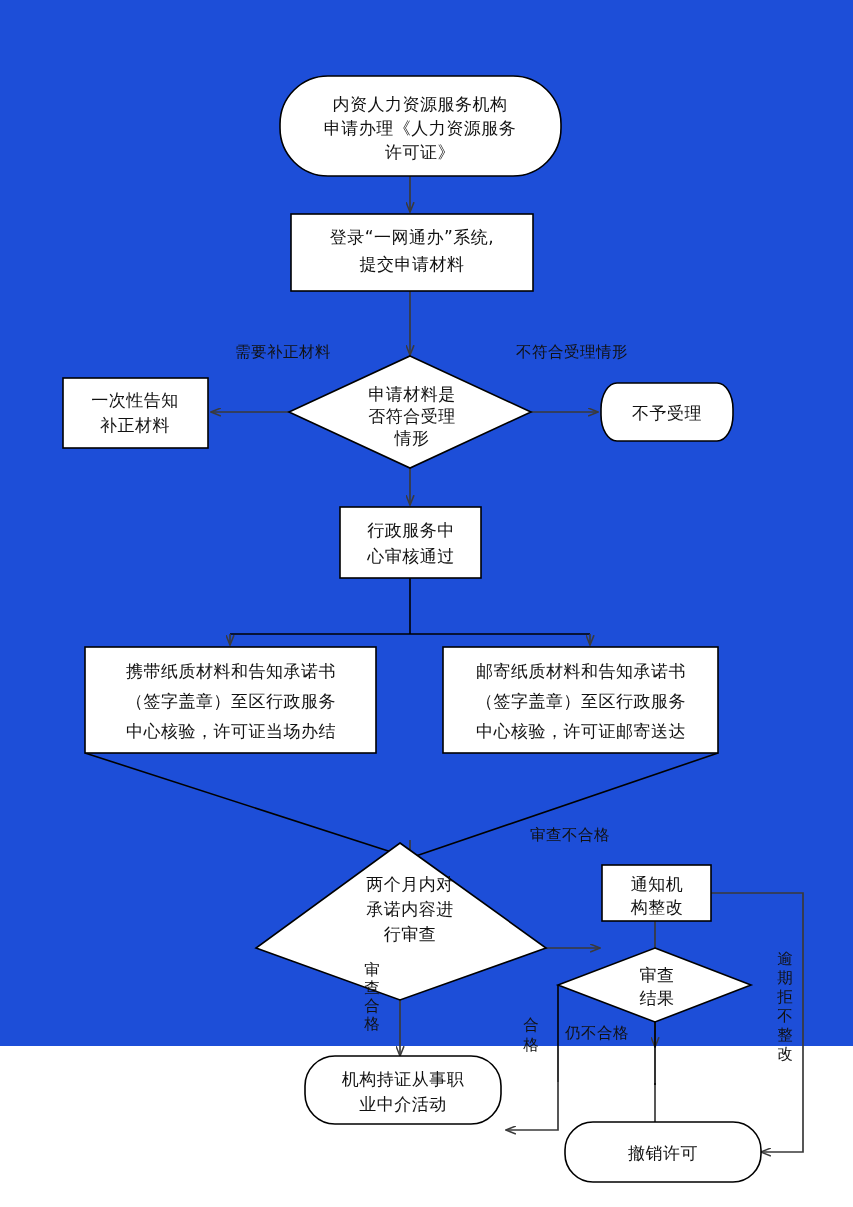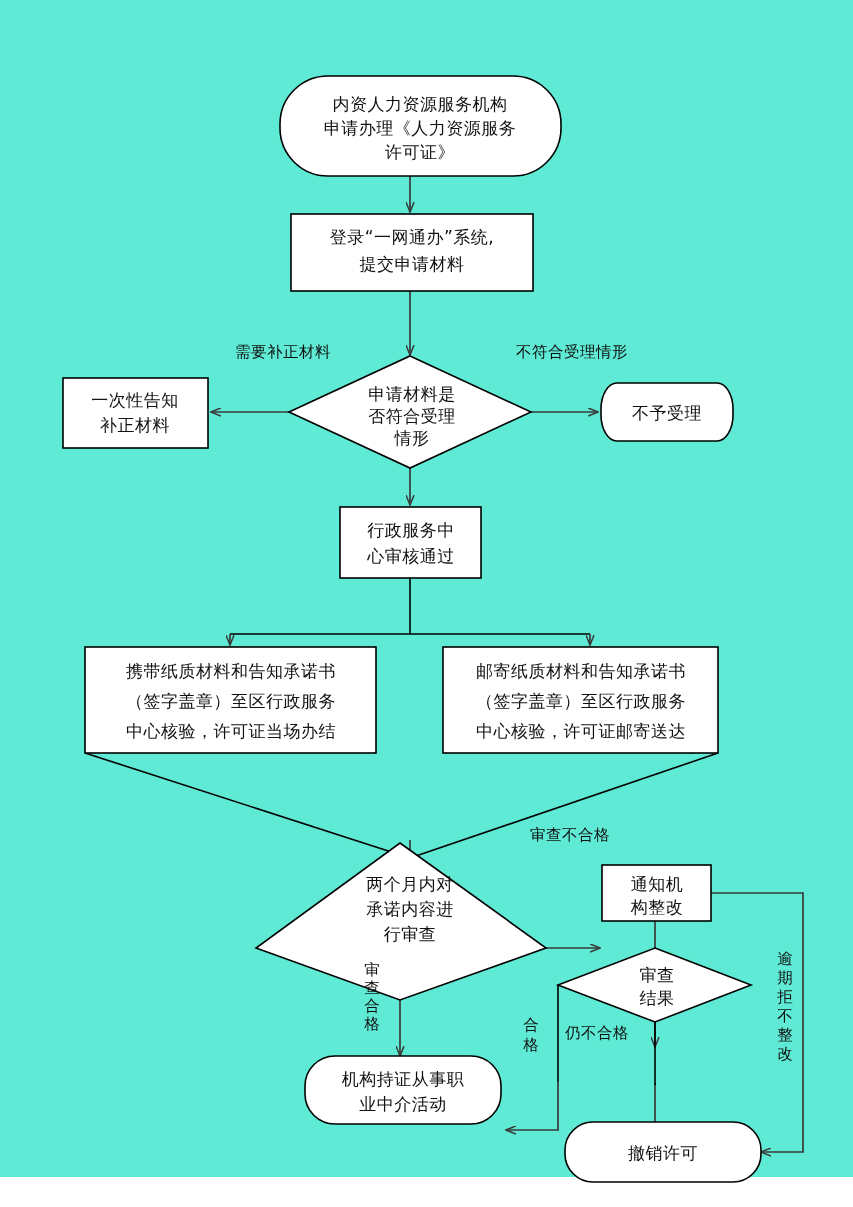--- a/index.html
+++ b/index.html
@@ -1,21 +1,21 @@
 <!DOCTYPE html>
 <html><head>
 <meta charset="utf-8">
 <style>
   html,body{margin:0;padding:0;background:#ffffff;}
   body{
     width:853px;height:1207px;
     font-family:"DejaVu Sans","Liberation Sans",sans-serif;
     overflow:hidden;
   }
-  #stage{position:relative;width:853px;height:1177px;background:#5eead4;}
+  #stage{position:relative;width:853px;height:1046px;background:#1d4ed8;}
   svg#chart{position:absolute;left:0;top:0;width:853px;height:1207px;}
   .shape{fill:#ffffff;stroke:#000000;stroke-width:1.6;}
   .conn{fill:none;stroke:#3a3a3a;stroke-width:1.7;}
   .connk{fill:none;stroke:#000000;stroke-width:1.6;}
   .nodetext{
     font-family:"DejaVu Sans","Liberation Sans",sans-serif;
     font-size:17px;fill:#111;text-anchor:middle;
     letter-spacing:0.5px;
   }
   .edgelabel{

